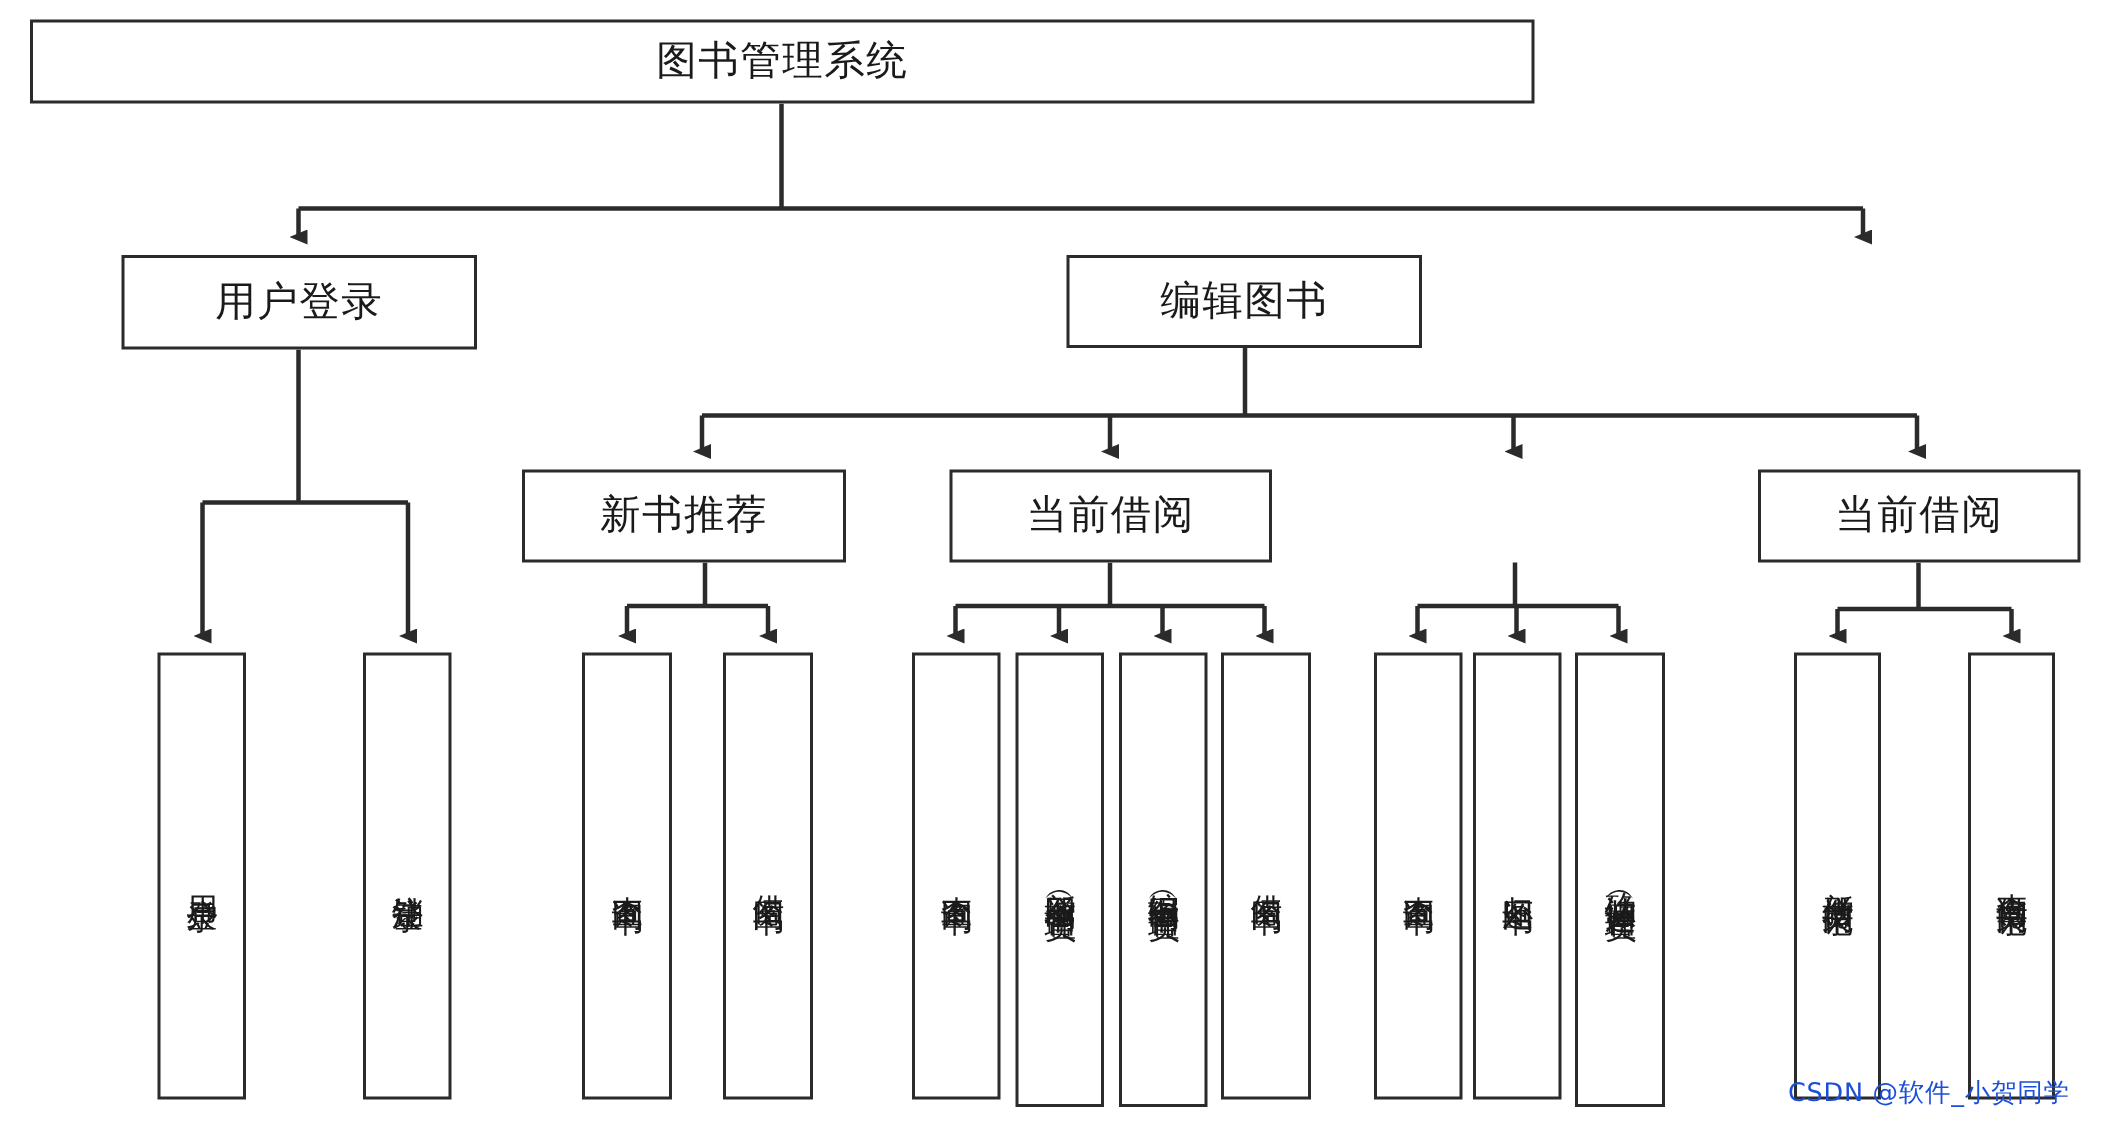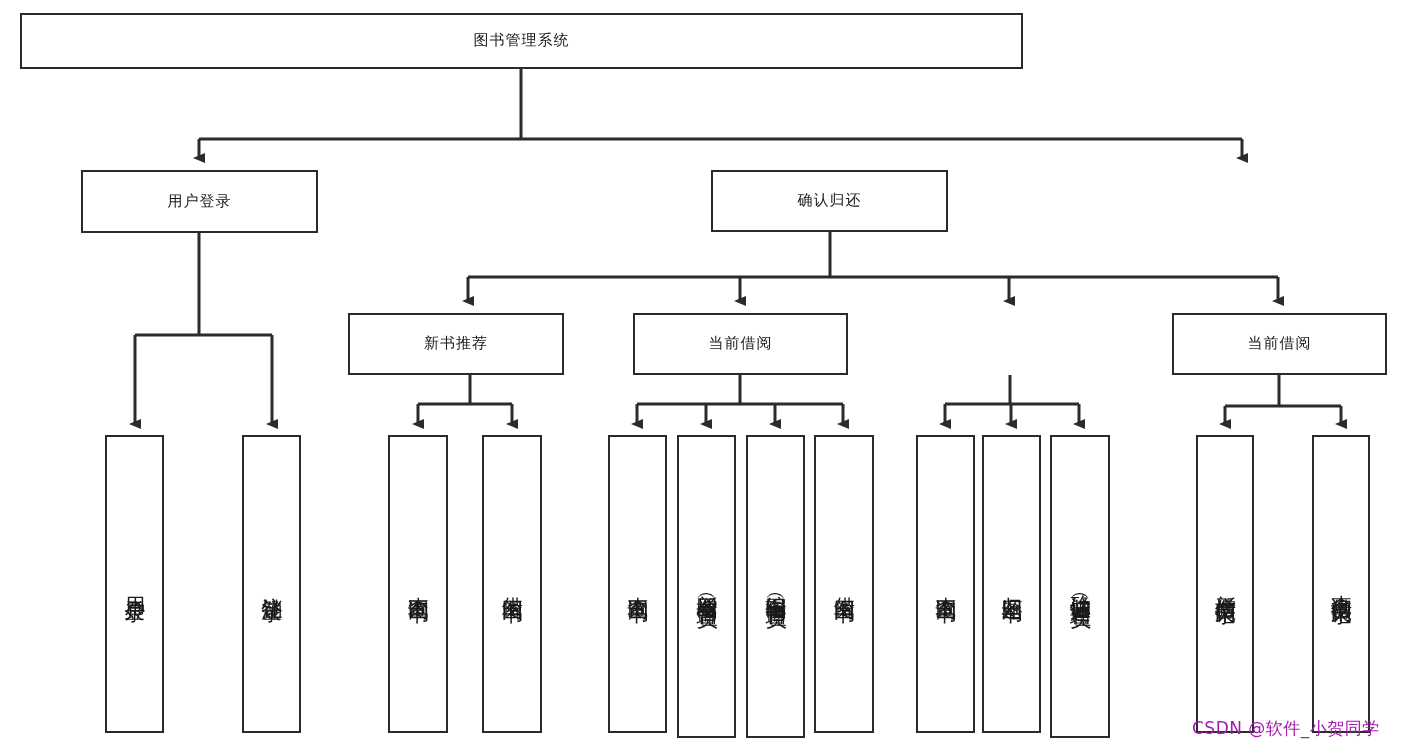--- a/index.html
+++ b/index.html
@@ -32,38 +32,38 @@
     border: 2px solid #2b2b2b;
     background: #ffffff;
     display: flex;
     align-items: center;
     justify-content: center;
     color: #1a1a1a;
     line-height: 1.18;
     text-align: center;
   }
   .node.horiz {
-    font-size: 15px;
+    font-size: 27px;
     letter-spacing: 1px;
   }
   .node.vert {
     writing-mode: vertical-rl;
     text-orientation: upright;
     font-size: 21px;
     letter-spacing: 2px;
     padding: 4px 0;
   }
   .node.vert .label {
     writing-mode: vertical-rl;
     text-orientation: upright;
   }
   .watermark {
     position: absolute;
     font-size: 17px;
-    color: #a21caf;
+    color: #1d4ed8;
     letter-spacing: 0.5px;
     white-space: nowrap;
     user-select: none;
   }
 </style>
 </head>
 <body>
 
 <div id="canvas">
 
@@ -118,21 +118,21 @@
   </svg>
 
   <div class="node horiz" style="left:20px; top:13px; width:1003px; height:56px;">
     <span class="label">图书管理系统</span>
   </div>
 
   <div class="node horiz" style="left:81px; top:170px; width:237px; height:63px;">
     <span class="label">用户登录</span>
   </div>
   <div class="node horiz" style="left:711px; top:170px; width:237px; height:62px;">
-    <span class="label">确认归还</span>
+    <span class="label">编辑图书</span>
   </div>
 
   <div class="node horiz" style="left:348px; top:313px; width:216px; height:62px;">
     <span class="label">新书推荐</span>
   </div>
   <div class="node horiz" style="left:633px; top:313px; width:215px; height:62px;">
     <span class="label">当前借阅</span>
   </div>
   <div class="node horiz" style="left:1172px; top:313px; width:215px; height:62px;">
     <span class="label">当前借阅</span>

